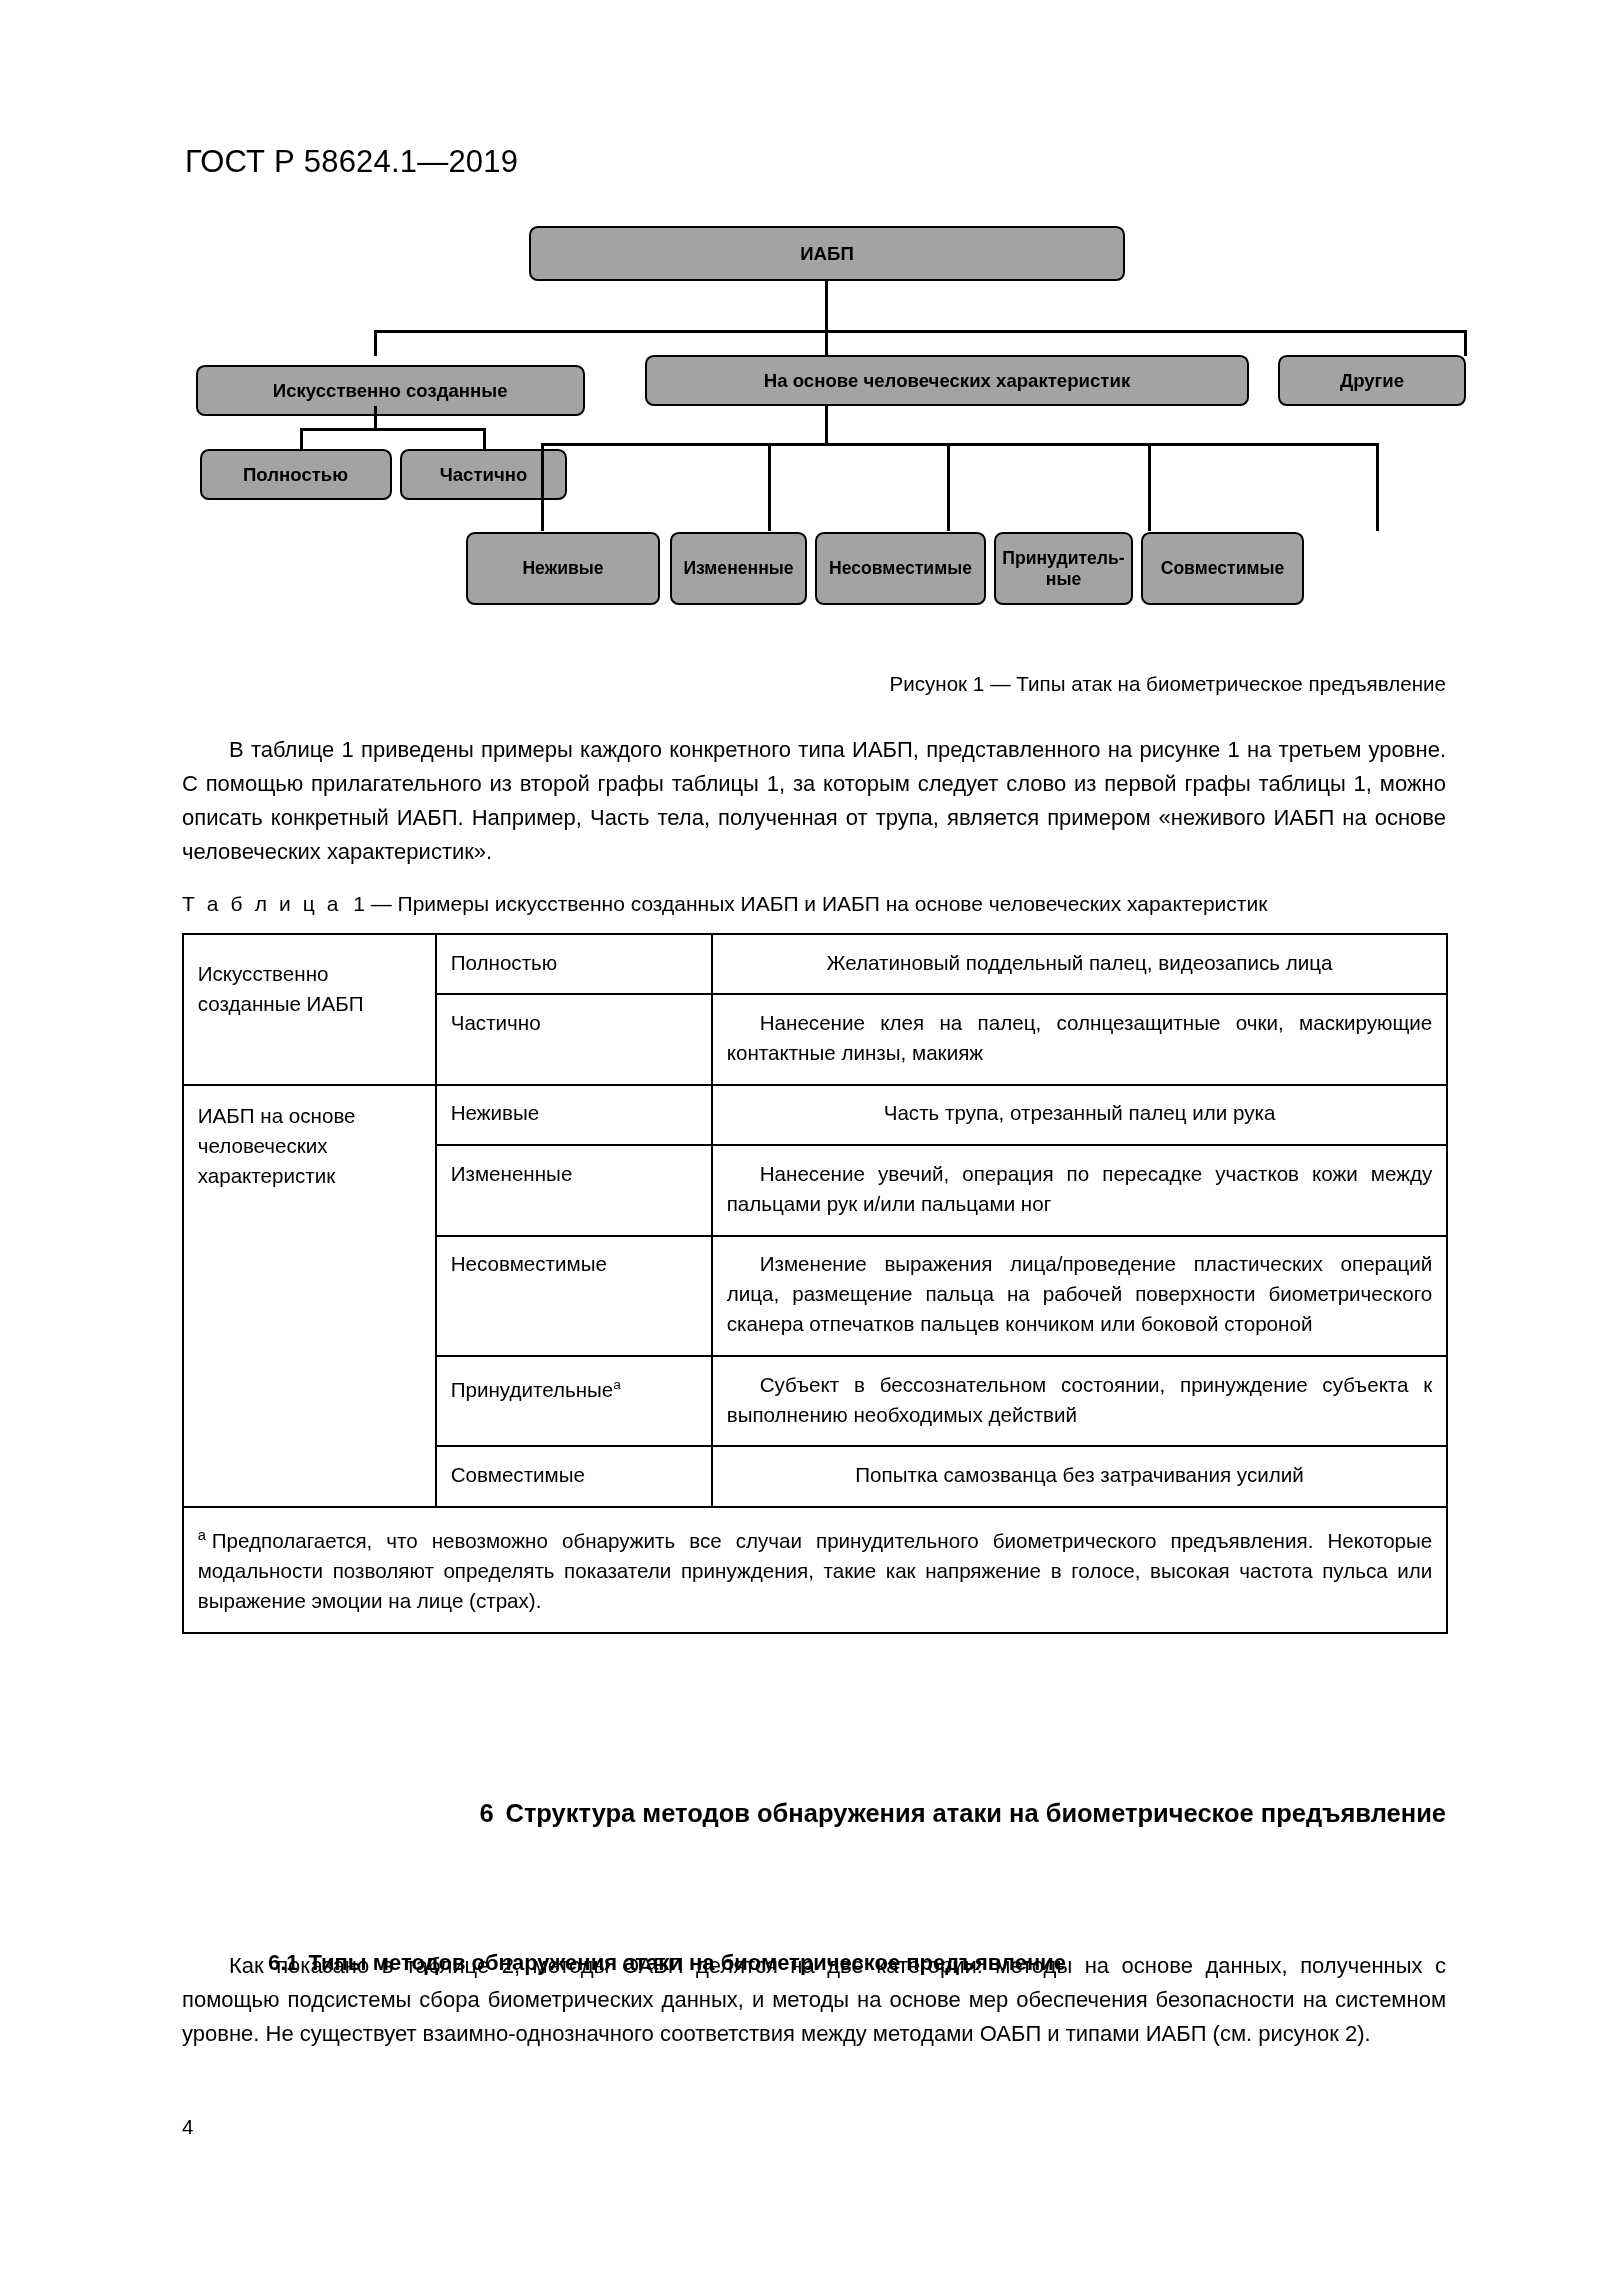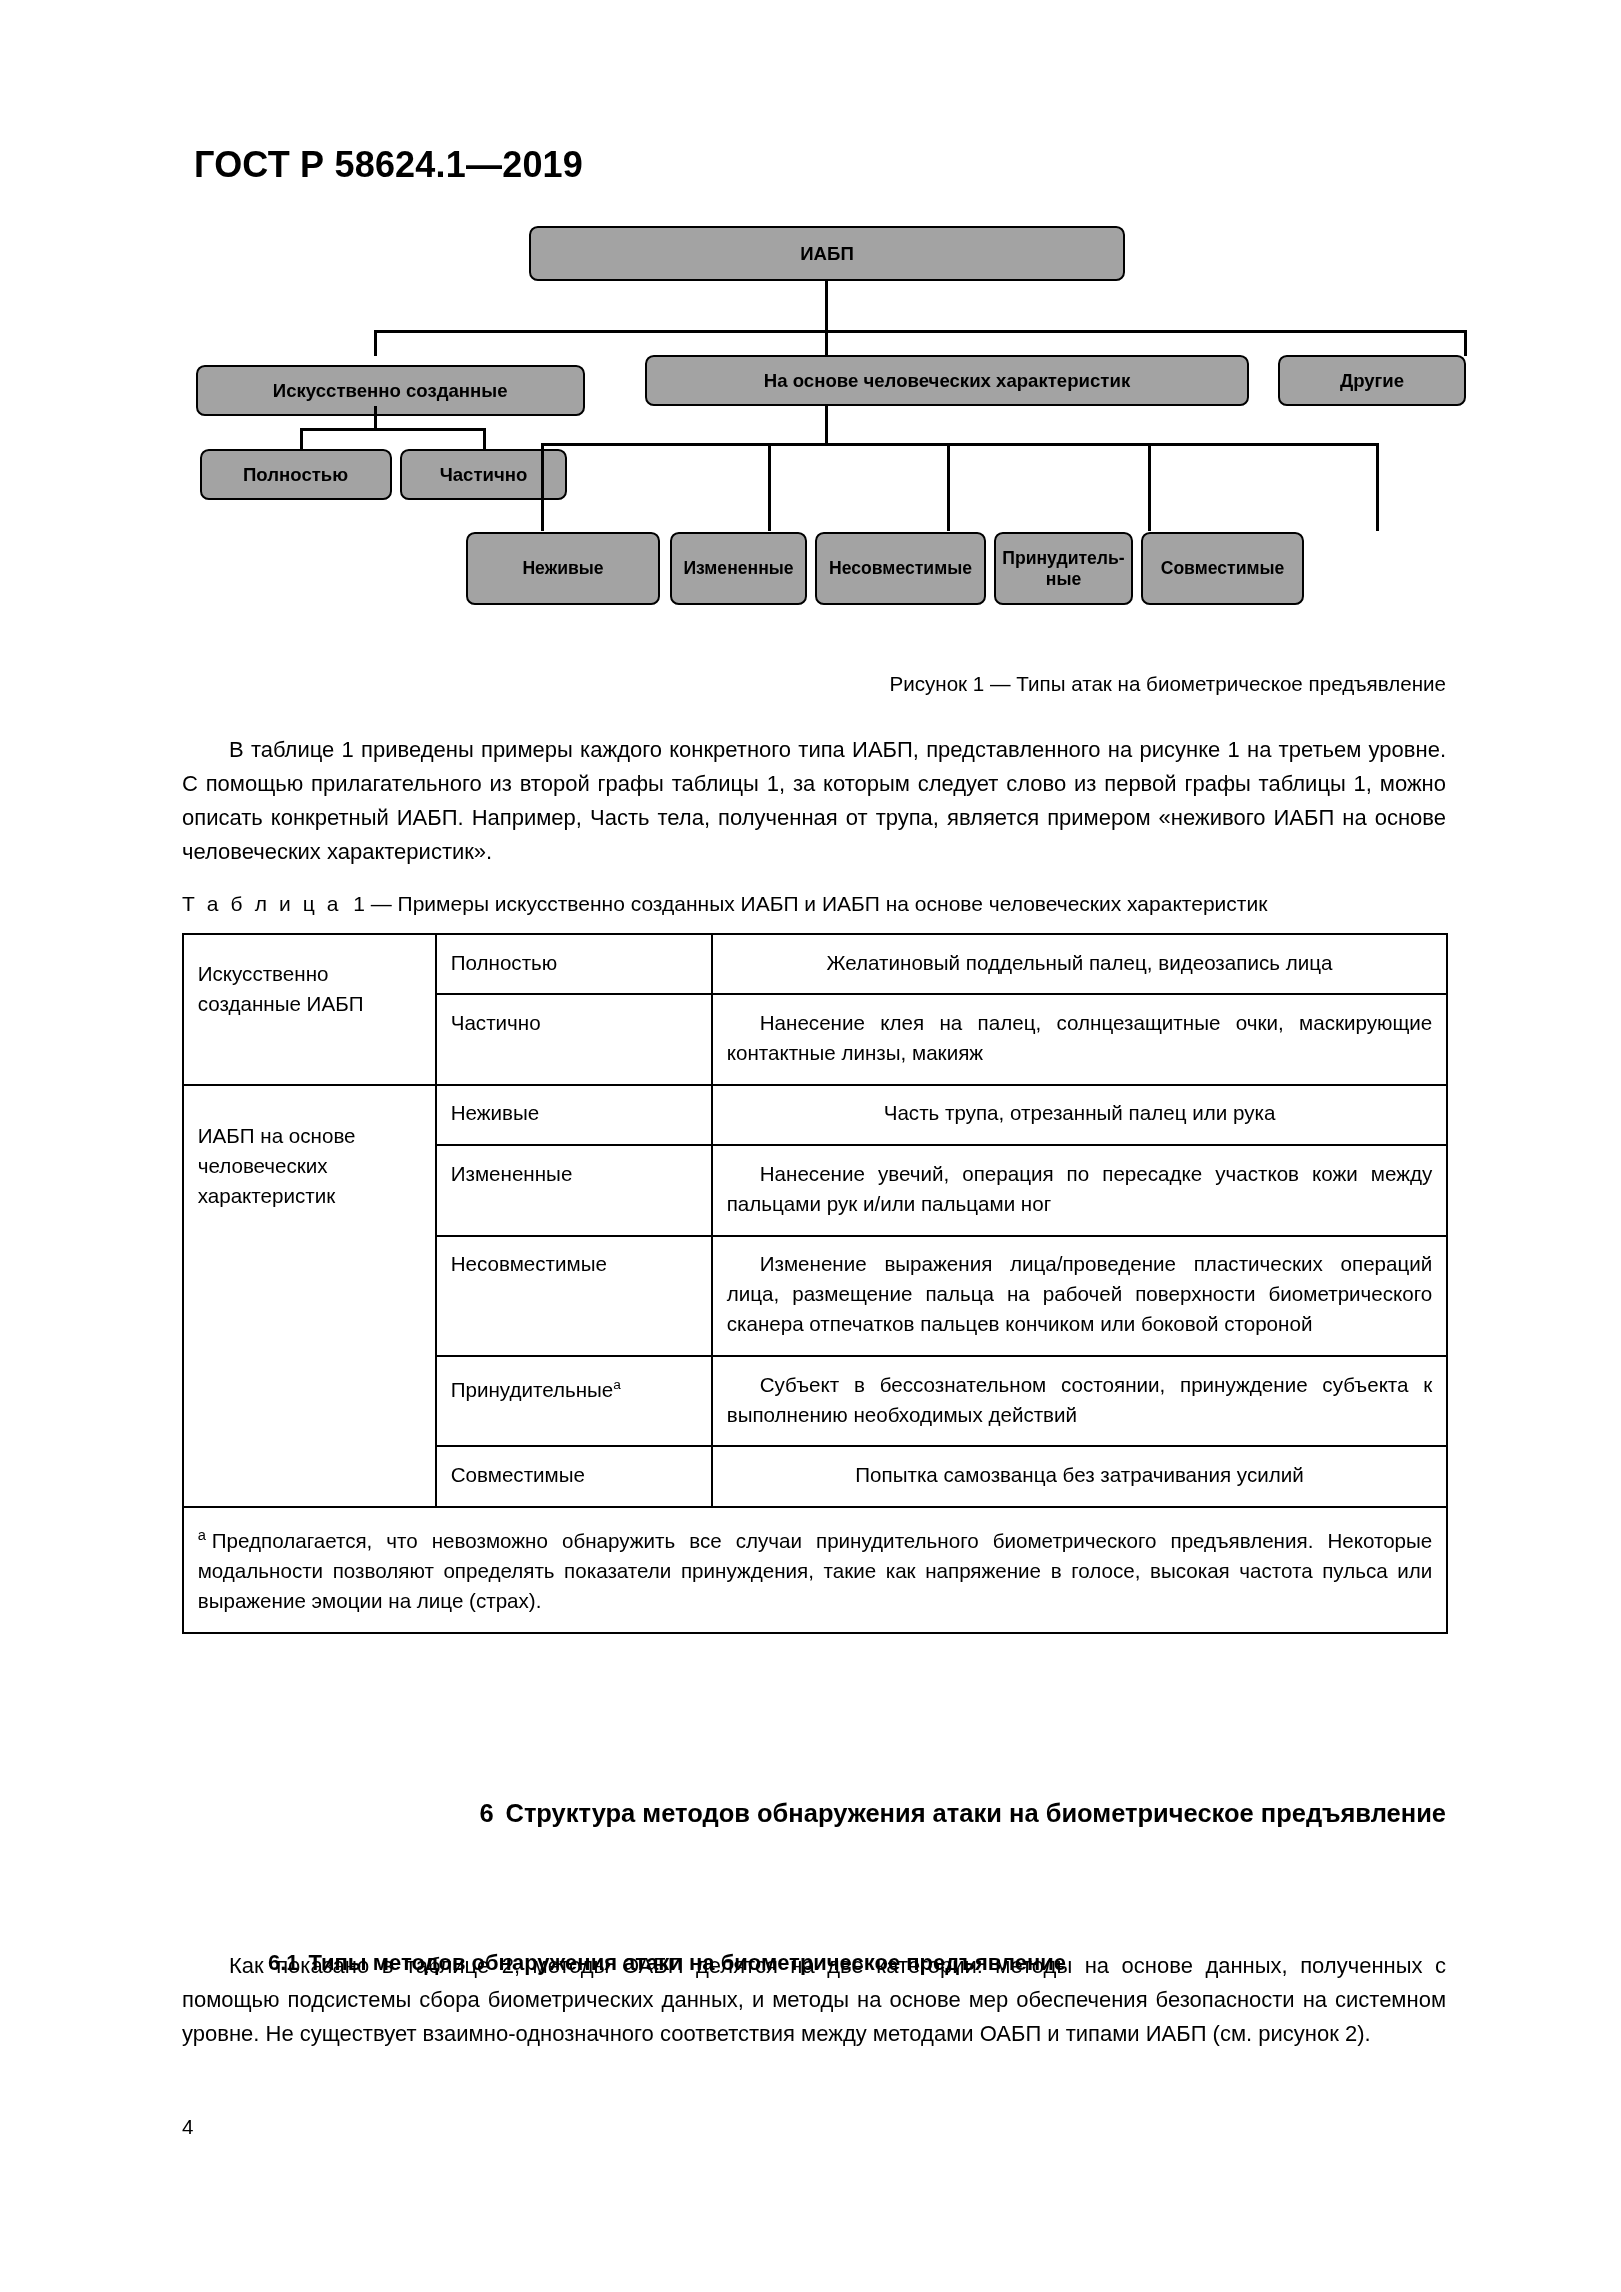--- a/index.html
+++ b/index.html
@@ -16,24 +16,24 @@
     width: 1621px;
     height: 2293px;
     background: #ffffff;
     overflow: hidden;
     box-sizing: border-box;
   }
 
   
   .doc-header {
     position: absolute;
-    left: 194px;
+    left: 185px;
     top: 144px;
-    font-size: 36px;
-    font-weight: bold;
+    font-size: 31px;
+    font-weight: normal;
     letter-spacing: 0.2px;
     white-space: nowrap;
   }
 
   
   .figure {
     position: absolute;
     left: 182px;
     top: 218px;
     width: 1294px;
@@ -223,21 +223,21 @@
           <td class="c3 c3center">Желатиновый поддельный палец, видеозапись лица</td>
         </tr>
         <tr>
           <td class="c2">Частично</td>
           <td class="c3">
             <span class="ind"></span><span>Нанесение клея на палец, солнцезащитные очки, маскирующие контактные линзы, макияж</span>
           </td>
         </tr>
 
         <tr>
-          <td class="c1" rowspan="5" style="white-space:pre-line; padding-top:35px;">ИАБП на основе
+          <td class="c1" rowspan="5" style="white-space:pre-line; padding-top:15px;">ИАБП на основе
 человеческих
 характеристик</td>
           <td class="c2">Неживые</td>
           <td class="c3 c3center">Часть трупа, отрезанный палец или рука</td>
         </tr>
         <tr>
           <td class="c2">Измененные</td>
           <td class="c3">
             <span class="ind"></span><span>Нанесение увечий, операция по пересадке участков кожи между пальцами рук и/или пальцами ног</span>
           </td>

